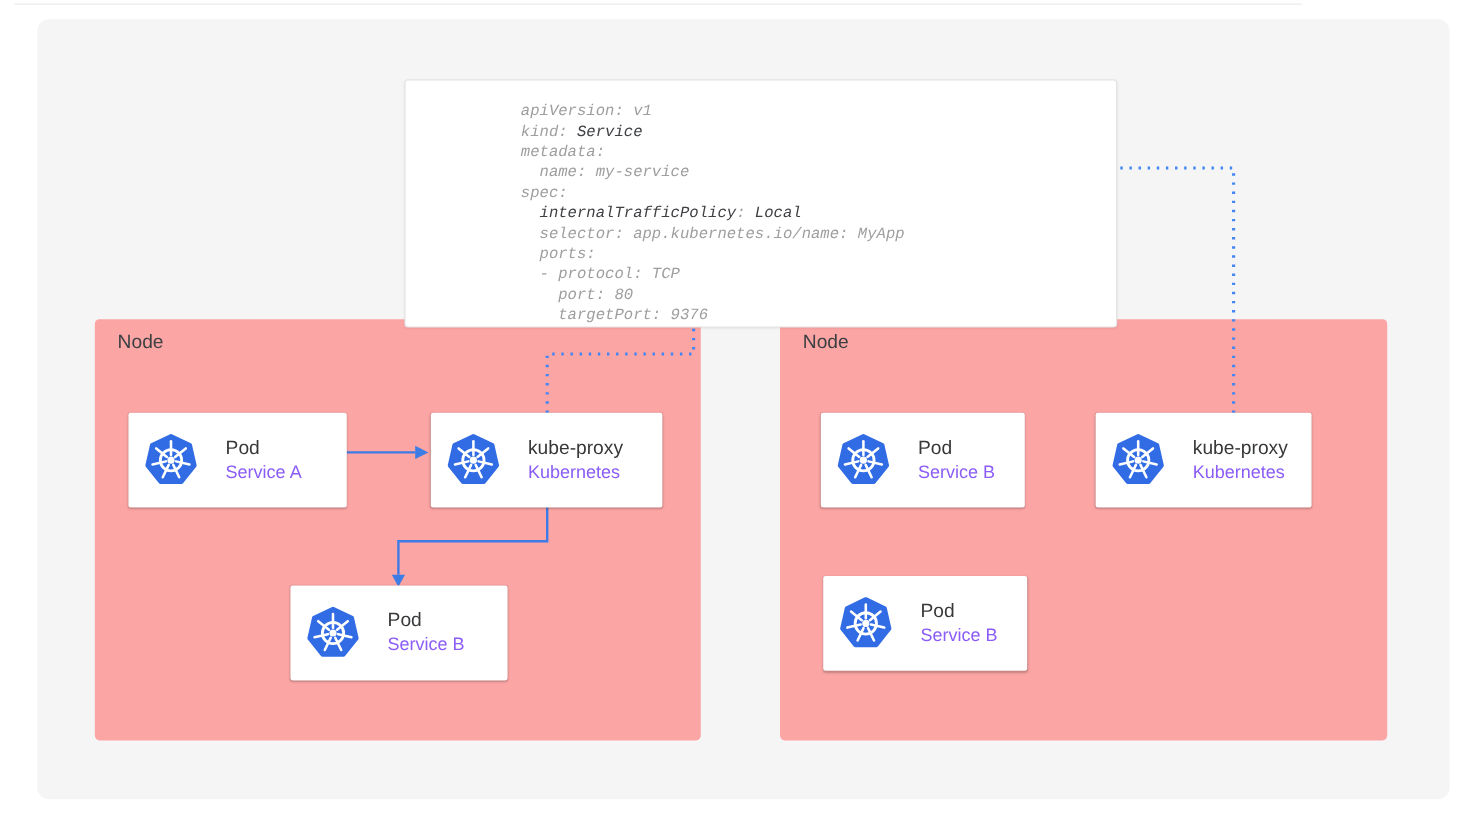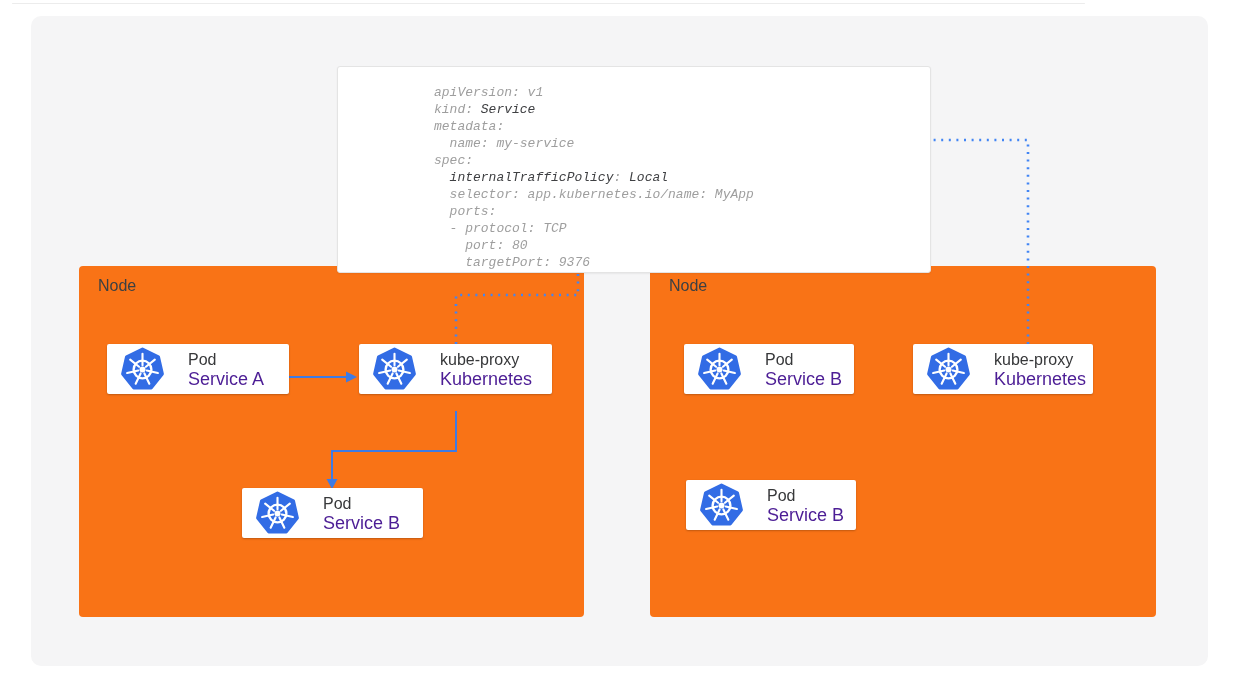--- a/index.html
+++ b/index.html
@@ -9,32 +9,32 @@
   .top-divider{position:absolute;left:12px;top:3px;width:1073px;height:1px;background:#ececec;border-radius:2px;}
 
   .canvas{position:absolute;left:31px;top:16px;width:1177px;height:650px;background:#f5f5f6;border-radius:10px;}
 
   .yaml-card{position:absolute;left:337px;top:36px;width:594px;height:207px;background:#ffffff;
     border:1px solid #e4e4e4;border-radius:3px;box-shadow:0 1px 2px rgba(0,0,0,.06);box-sizing:border-box;margin-top:30px;}
   .yaml-code{position:absolute;left:96px;top:17px;font-family:"Liberation Mono","DejaVu Sans Mono",monospace;
     font-style:italic;font-size:13px;line-height:17px;color:#9e9e9e;white-space:pre;}
   .yaml-code .b{font-weight:normal;color:#3f4043;}
 
-  .node-box{position:absolute;background:#f97316;border-radius:4px;}
+  .node-box{position:absolute;background:#fca5a5;border-radius:4px;}
   .node-box.left{left:79px;top:266px;width:505px;height:351px;}
   .node-box.right{left:650px;top:266px;width:506px;height:351px;}
   .node-label{position:absolute;left:19px;top:11px;font-size:16px;color:#3c4043;}
 
-  .k-card{position:absolute;height:50px;background:#ffffff;border-radius:2px;
+  .k-card{position:absolute;height:79px;background:#ffffff;border-radius:2px;
     box-shadow:0 1px 2px rgba(0,0,0,.22),0 0 1px rgba(0,0,0,.08);
     display:flex;align-items:center;padding-left:13px;box-sizing:border-box;}
   .k-card .icon{width:45px;height:45px;flex:0 0 auto;margin-right:23px;}
   .k-card .txt{display:flex;flex-direction:column;justify-content:center;}
   .k-card .title{font-size:16px;color:#37383a;line-height:20px;}
-  .k-card .subtitle{font-size:18px;color:#4c1d95;line-height:19px;margin-top:0;}
+  .k-card .subtitle{font-size:15px;color:#8b5cf6;line-height:19px;margin-top:0;}
 
   #card-pod-a      {left:107px;top:344px;width:182px;}
   #card-kp-left    {left:359px;top:344px;width:193px;}
   #card-pod-b-left {left:242px;top:488px;width:181px;}
   #card-pod-b-r1   {left:684px;top:344px;width:170px;}
   #card-kp-right   {left:913px;top:344px;width:180px;}
   #card-pod-b-r2   {left:686px;top:480px;width:170px;}
 
   .overlay{position:absolute;left:0;top:0;width:1233px;height:683px;pointer-events:none;}
   .solid{stroke:#3d7be5;stroke-width:2;fill:none;}

